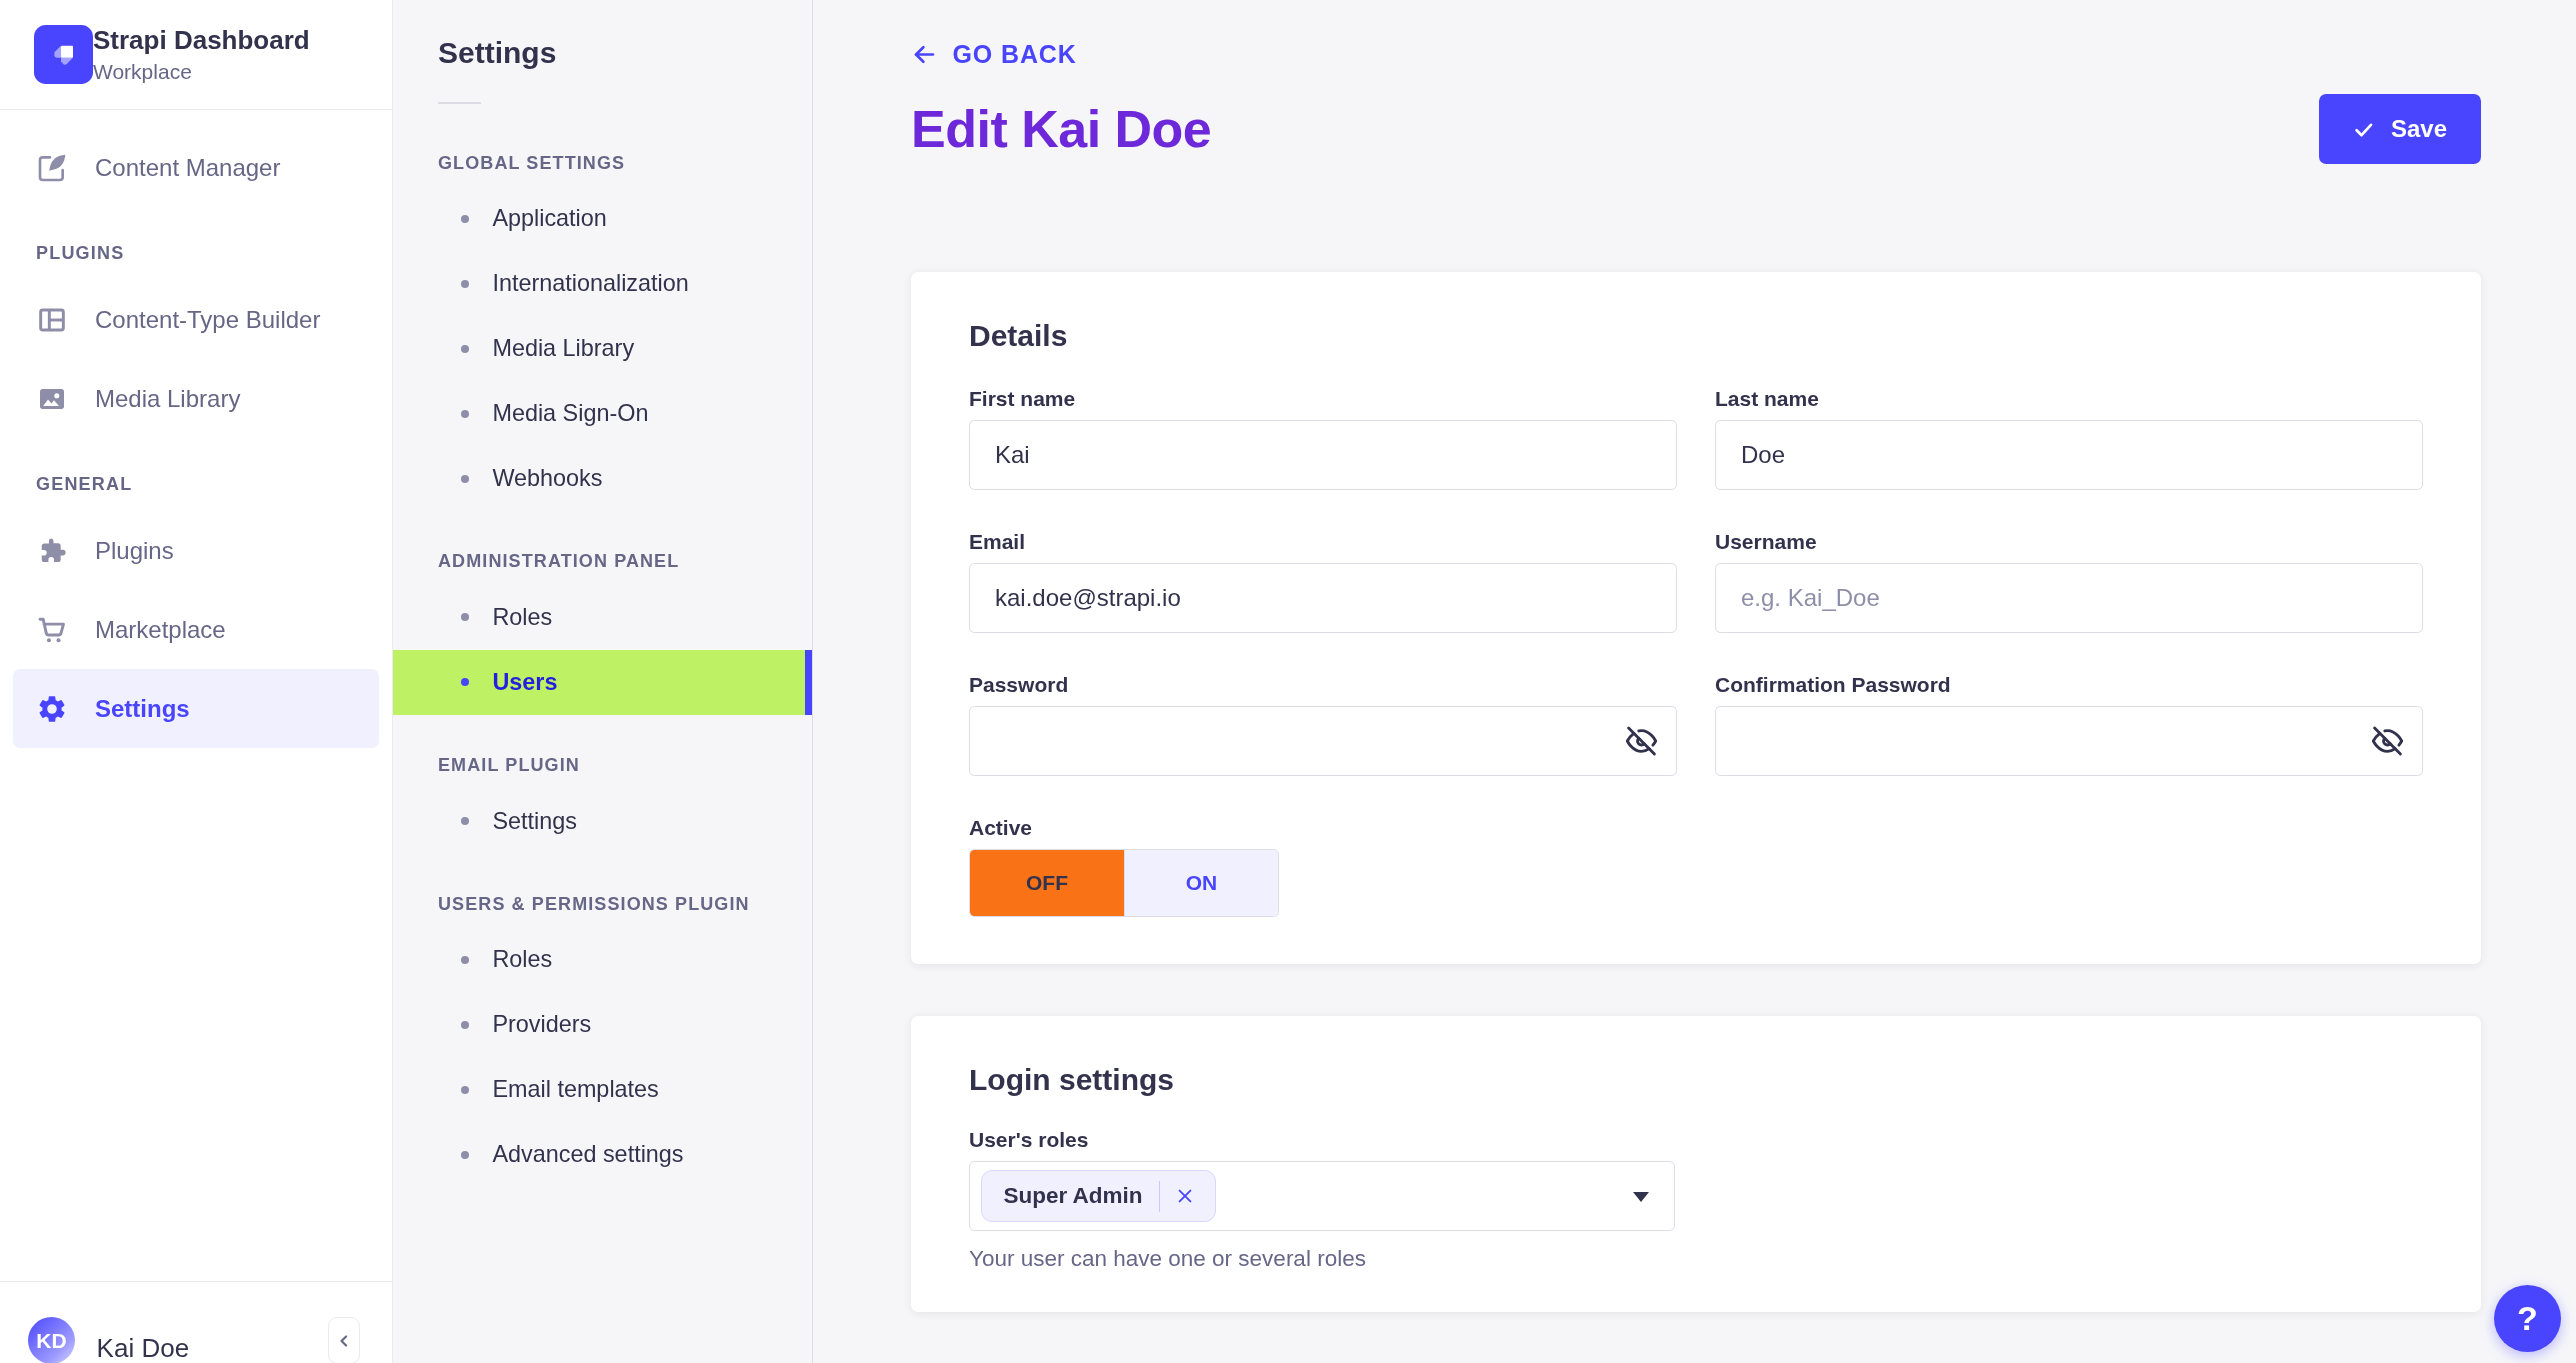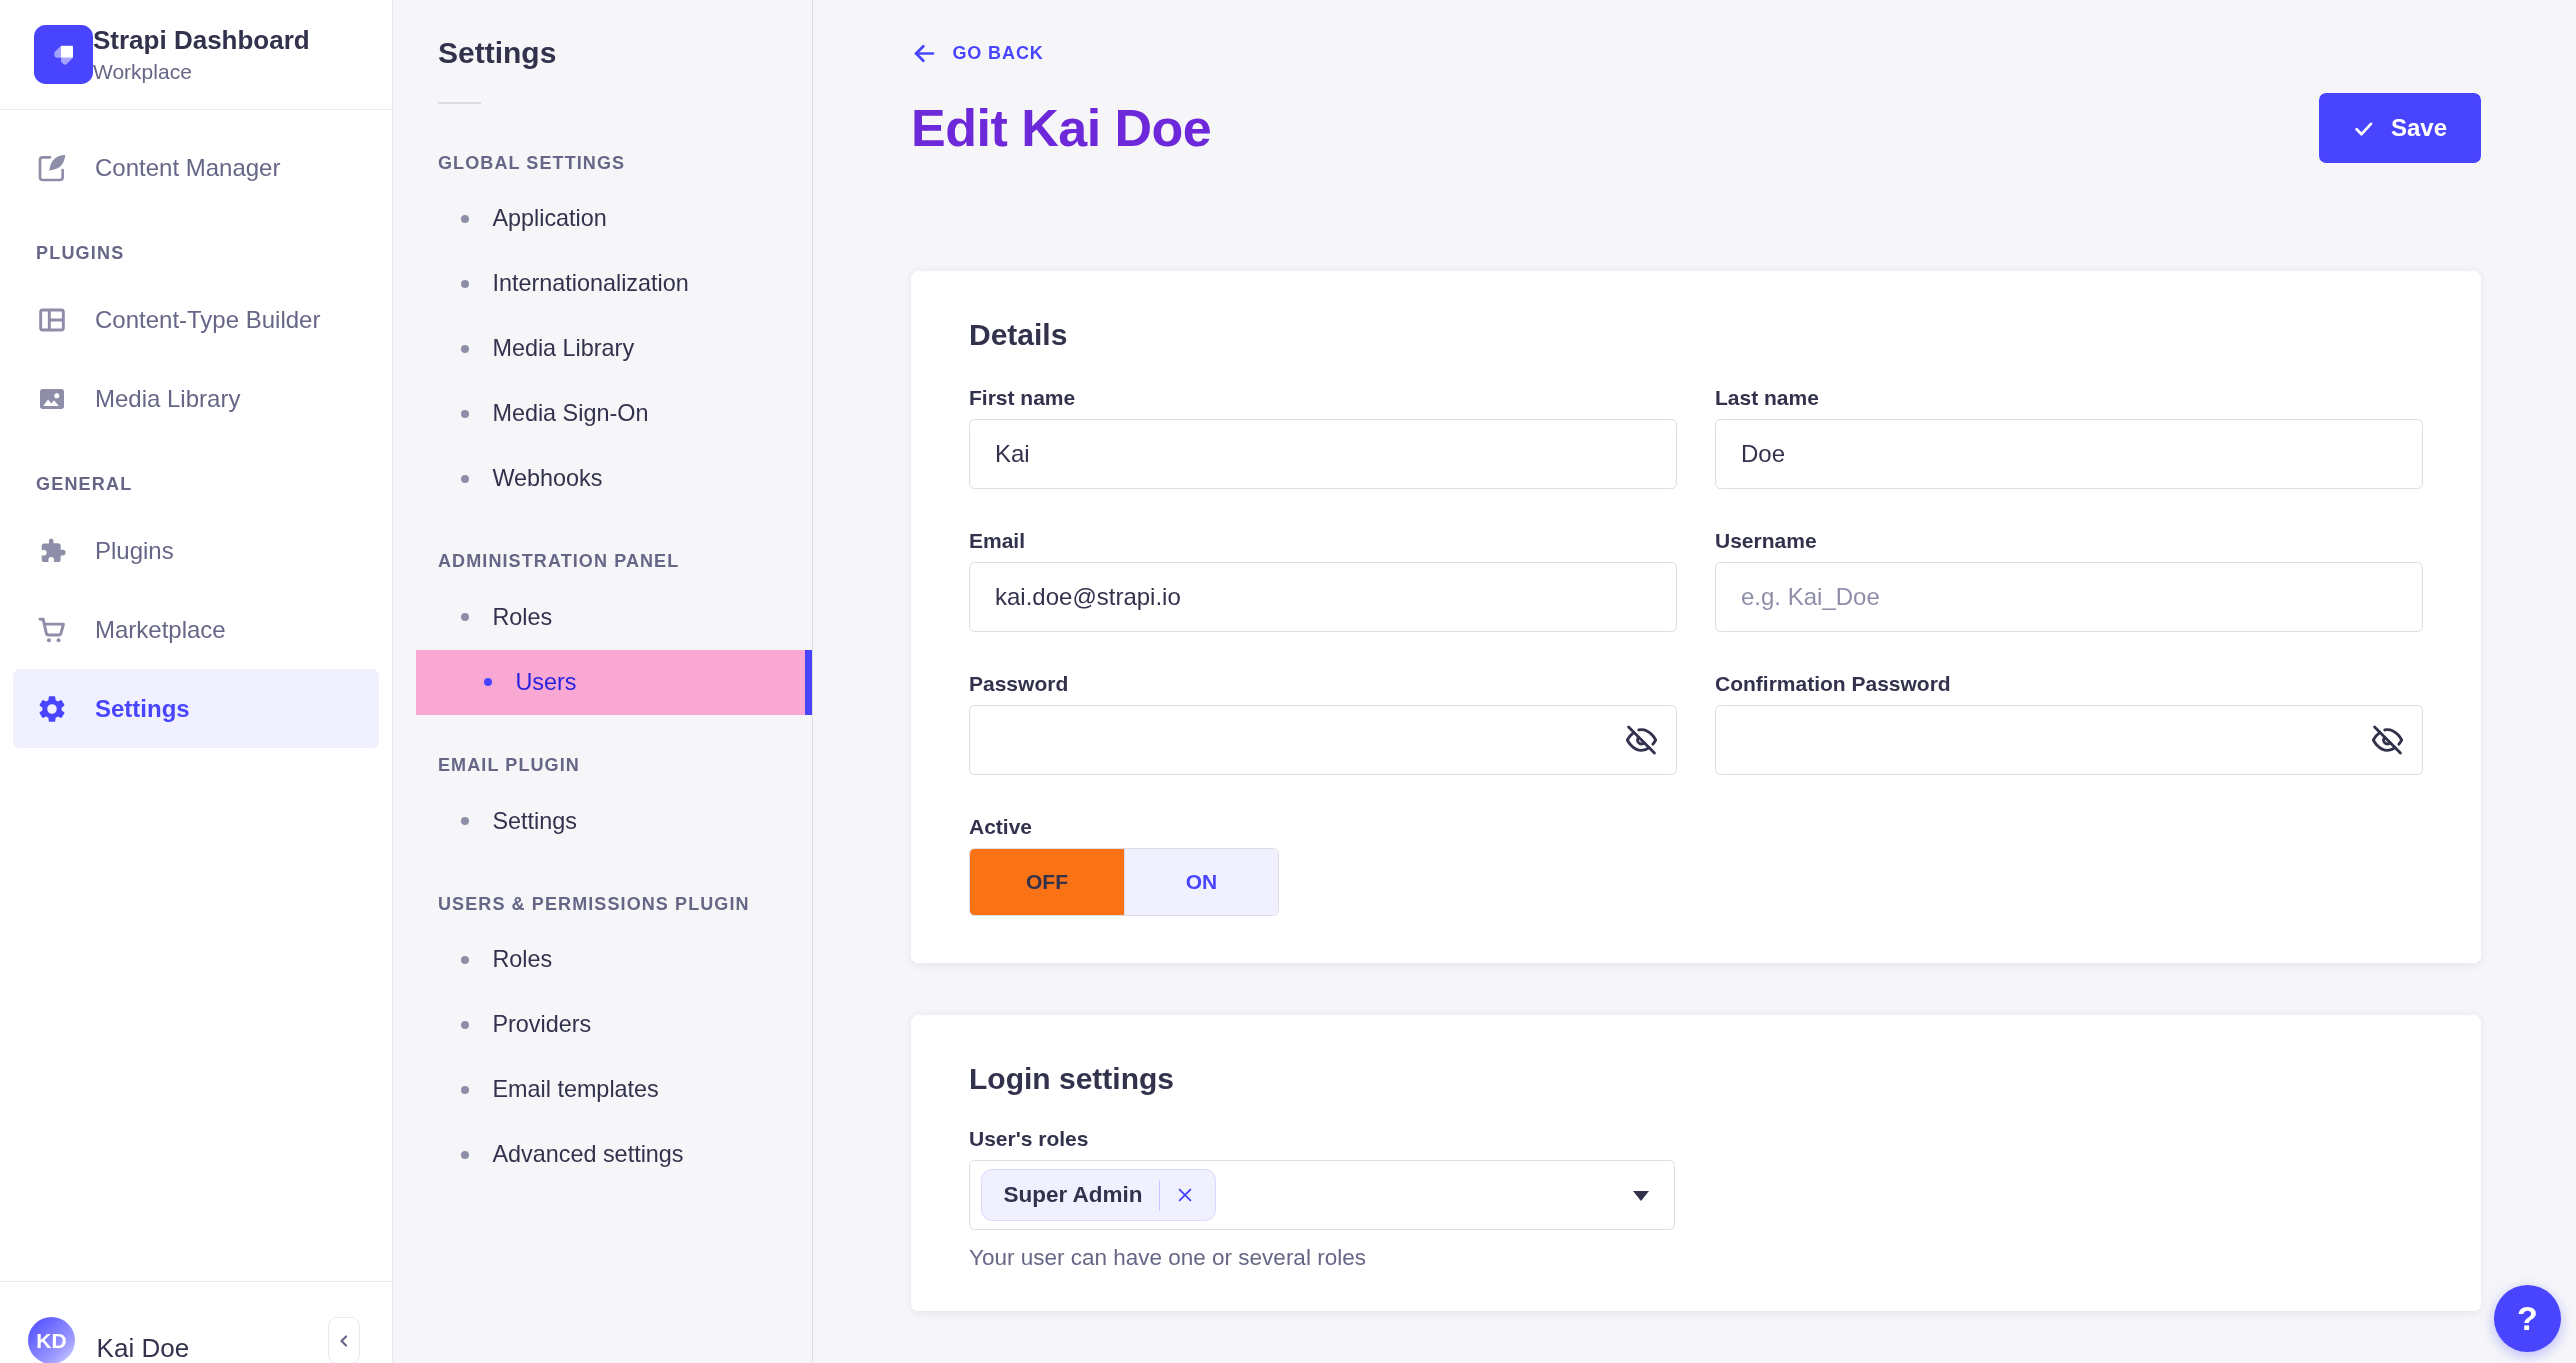--- a/index.html
+++ b/index.html
@@ -87,31 +87,31 @@
     margin-left:45px; font-size:18px; font-weight:bold;
     letter-spacing:1.1px; color:#666687;
   }
   .subnav-items { margin-top:12.6px; }
   .subnav-item {
     position:relative;
     height:65px; display:flex; align-items:center; gap:23.4px;
     padding-left:68px; font-size:23.4px; color:#32324d; cursor:pointer;
   }
   .bullet { width:8px; height:8px; border-radius:50%; background:#8e8ea9; flex:0 0 8px; }
-  .subnav-item.active { background:#f9a8d4; color:#271fe0; font-weight:normal;margin-left:23px; }
+  .subnav-item.active { background:#bef264; color:#271fe0; font-weight:bold; }
   .subnav-item.active .bullet { background:#4945ff; }
   .active-indicator {
     position:absolute; right:0; top:0; bottom:0; width:7.2px; background:#4945ff;
   }
 
   
   .main-content { flex:1; padding:40px 0 0 98px; }
   .back-link {
     display:inline-flex; align-items:center; gap:14.4px;
-    color:#4945ff; font-size:18px; font-weight:bold; letter-spacing:0.9px;
+    color:#4945ff; font-size:25px; font-weight:bold; letter-spacing:0.9px;
     cursor:pointer; text-decoration:none;
   }
   .title-row {
     width:1570px; margin-top:23.4px;
     display:flex; align-items:center; justify-content:space-between;
   }
   .page-title { font-size:52px; font-weight:bold; color:#6d28d9; letter-spacing:-0.5px; }
   .save-btn {
     display:flex; align-items:center; gap:16px;
     height:70px; padding:0 34px;

